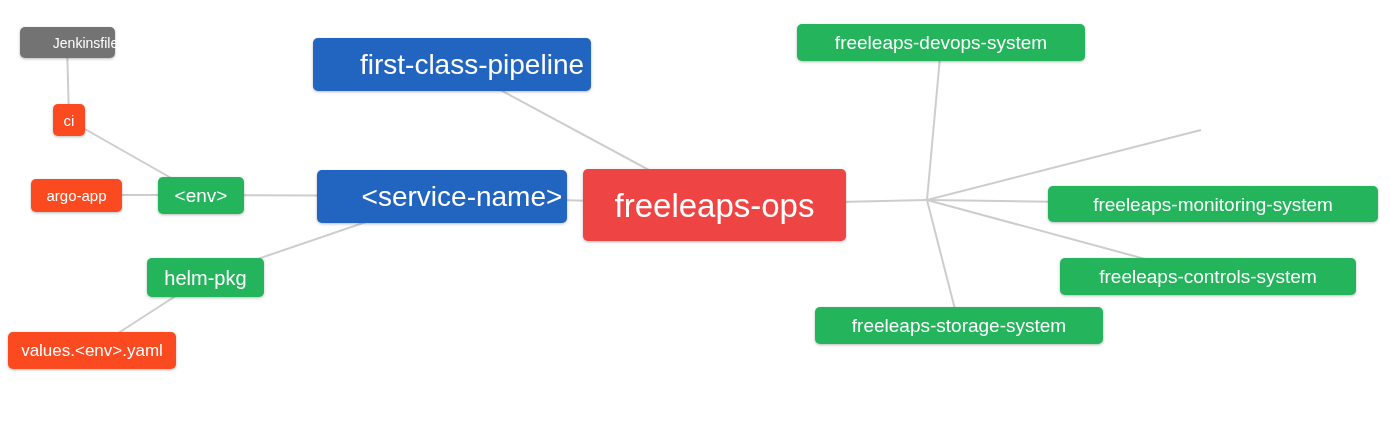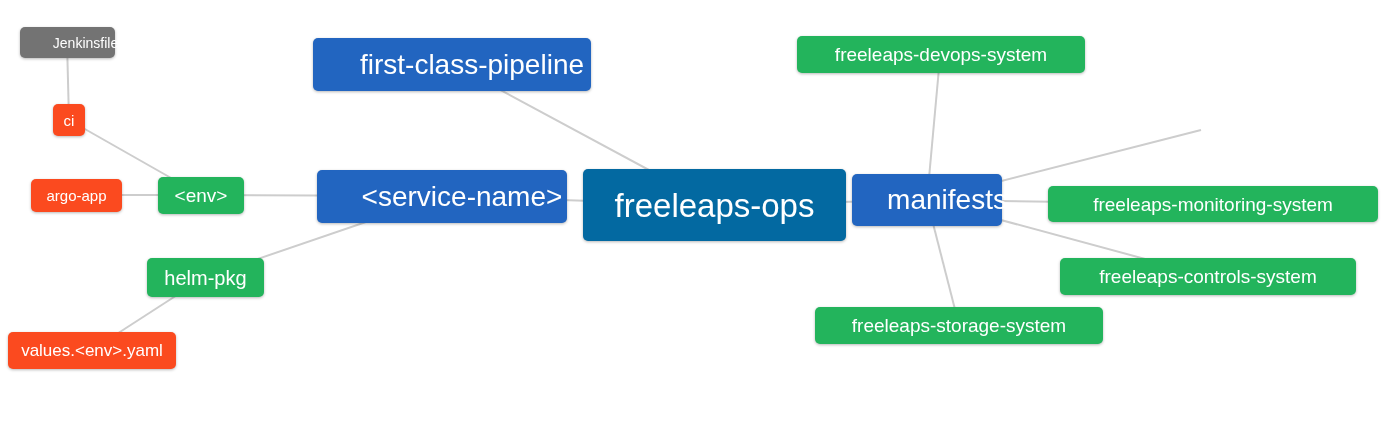--- a/index.html
+++ b/index.html
@@ -10,21 +10,21 @@
   #stage{position:absolute;inset:0;width:1390px;height:421px;}
   svg.edges{position:absolute;left:0;top:0;width:1390px;height:421px;z-index:1;}
   svg.edges line{stroke:#cdcdcd;stroke-width:2;}
   .node{
     position:absolute;z-index:2;box-sizing:border-box;
     display:flex;align-items:center;justify-content:center;
     color:#ffffff;border-radius:5px;white-space:nowrap;
     box-shadow:0 1px 3px rgba(0,0,0,.28);
     cursor:default;line-height:1;
   }
-  .c-root{background:#0369a1;}
+  .c-root{background:#ef4444;}
   .c-blue{background:#2265c0;padding-left:40px;}
   .c-green{background:#23b45c;}
   .c-orange{background:#737373;padding-left:36px;}
   .c-red{background:#fb4a1f;}
 </style>
 </head>
 <body>
 
 <div id="stage">
 
@@ -52,27 +52,26 @@
   <div class="node c-green" style="left:158px;top:177px;width:86px;height:37px;font-size:19px">&lt;env&gt;</div>
 
   <div class="node c-red" style="left:31px;top:179px;width:91px;height:33px;font-size:15px">argo-app</div>
 
   <div class="node c-blue" style="left:313px;top:38px;width:278px;height:53px;font-size:28px">first-class-pipeline</div>
 
   <div class="node c-blue" style="left:317px;top:170px;width:250px;height:53px;font-size:28px">&lt;service-name&gt;</div>
 
   <div class="node c-root" style="left:583px;top:169px;width:263px;height:72px;font-size:33px">freeleaps-ops</div>
 
-  <div class="node c-blue" style="left:852px;top:174px;width:150px;height:52px;font-size:28px">manifests</div>
 
   <div class="node c-green" style="left:147px;top:258px;width:117px;height:39px;font-size:20px">helm-pkg</div>
 
   <div class="node c-red" style="left:8px;top:332px;width:168px;height:37px;font-size:17px">values.&lt;env&gt;.yaml</div>
 
-  <div class="node c-green" style="left:797px;top:36px;width:288px;height:37px;font-size:19px">freeleaps-devops-system</div>
+  <div class="node c-green" style="left:797px;top:24px;width:288px;height:37px;font-size:19px">freeleaps-devops-system</div>
 
 
   <div class="node c-green" style="left:1048px;top:186px;width:330px;height:36px;font-size:19px">freeleaps-monitoring-system</div>
 
   <div class="node c-green" style="left:1060px;top:258px;width:296px;height:37px;font-size:19px">freeleaps-controls-system</div>
 
   <div class="node c-green" style="left:815px;top:307px;width:288px;height:37px;font-size:19px">freeleaps-storage-system</div>
 
 </div>
 

